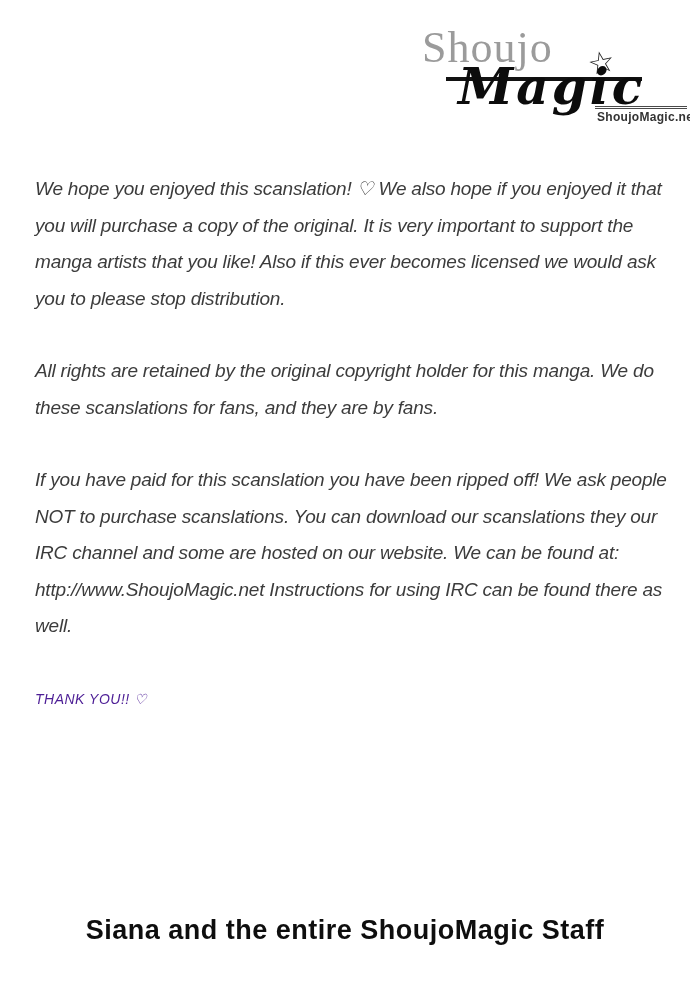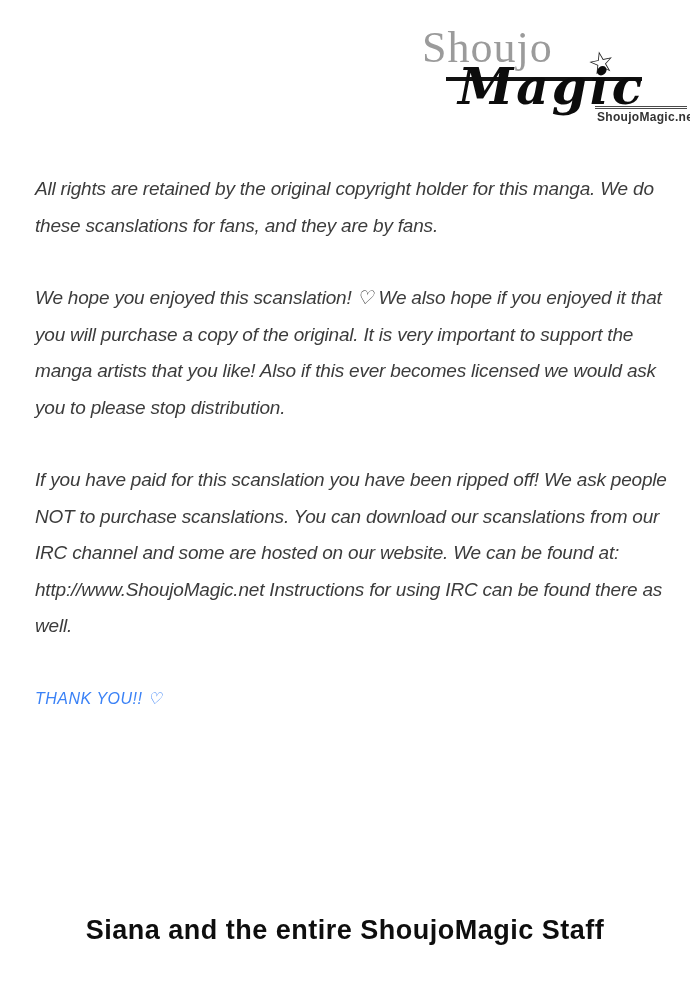--- a/index.html
+++ b/index.html
@@ -98,23 +98,23 @@
     font-size: 19px;
     line-height: 36.5px;
     letter-spacing: -0.2px;
     color: #3c3c3c;
   }
   .body-text p {
     margin: 0 0 36px 0;
   }
   .thank-you {
     margin-top: 36px;
-    font-size: 16px;
+    font-size: 14px;
     letter-spacing: 0.5px;
-    color: #3b82f6;
+    color: #4c1d95;
   }
 
   
   .footer-credit {
     position: absolute;
     left: 0;
     right: 0;
     top: 888px;
     text-align: center;
     font-family: "Liberation Sans", sans-serif;
@@ -133,21 +133,21 @@
   <div class="logo">
     <div class="logo-shoujo">Shoujo</div>
     <div class="logo-line"></div>
     <div class="logo-star">☆</div>
     <div class="logo-magic">Magic</div>
     <div class="logo-rule"></div>
     <div class="logo-site">ShoujoMagic.net</div>
   </div>
 
   <div class="body-text">
+    <p>We hope you enjoyed this scanslation! ♡  We also hope if you enjoyed it that you will purchase a copy of the original. It is very important to support the manga artists that you like! Also if this ever becomes licensed we would ask you to please stop distribution.</p>
     <p>All rights are retained by the original copyright holder for this manga. We do these scanslations for fans, and they are by fans.</p>
-    <p>We hope you enjoyed this scanslation! ♡  We also hope if you enjoyed it that you will purchase a copy of the original. It is very important to support the manga artists that you like! Also if this ever becomes licensed we would ask you to please stop distribution.</p>
-    <p>If you have paid for this scanslation you have been ripped off! We ask people NOT to purchase scanslations. You can download our scanslations from our IRC channel and some are hosted on our website. We can be found at: http://www.ShoujoMagic.net Instructions for using IRC can be found there as well.</p>
+    <p>If you have paid for this scanslation you have been ripped off! We ask people NOT to purchase scanslations. You can download our scanslations they our IRC channel and some are hosted on our website. We can be found at: http://www.ShoujoMagic.net Instructions for using IRC can be found there as well.</p>
     <div class="thank-you">THANK YOU!! ♡</div>
   </div>
 
   <div class="footer-credit">Siana and the entire ShoujoMagic Staff</div>
 
 </div>
 
 </body></html>

